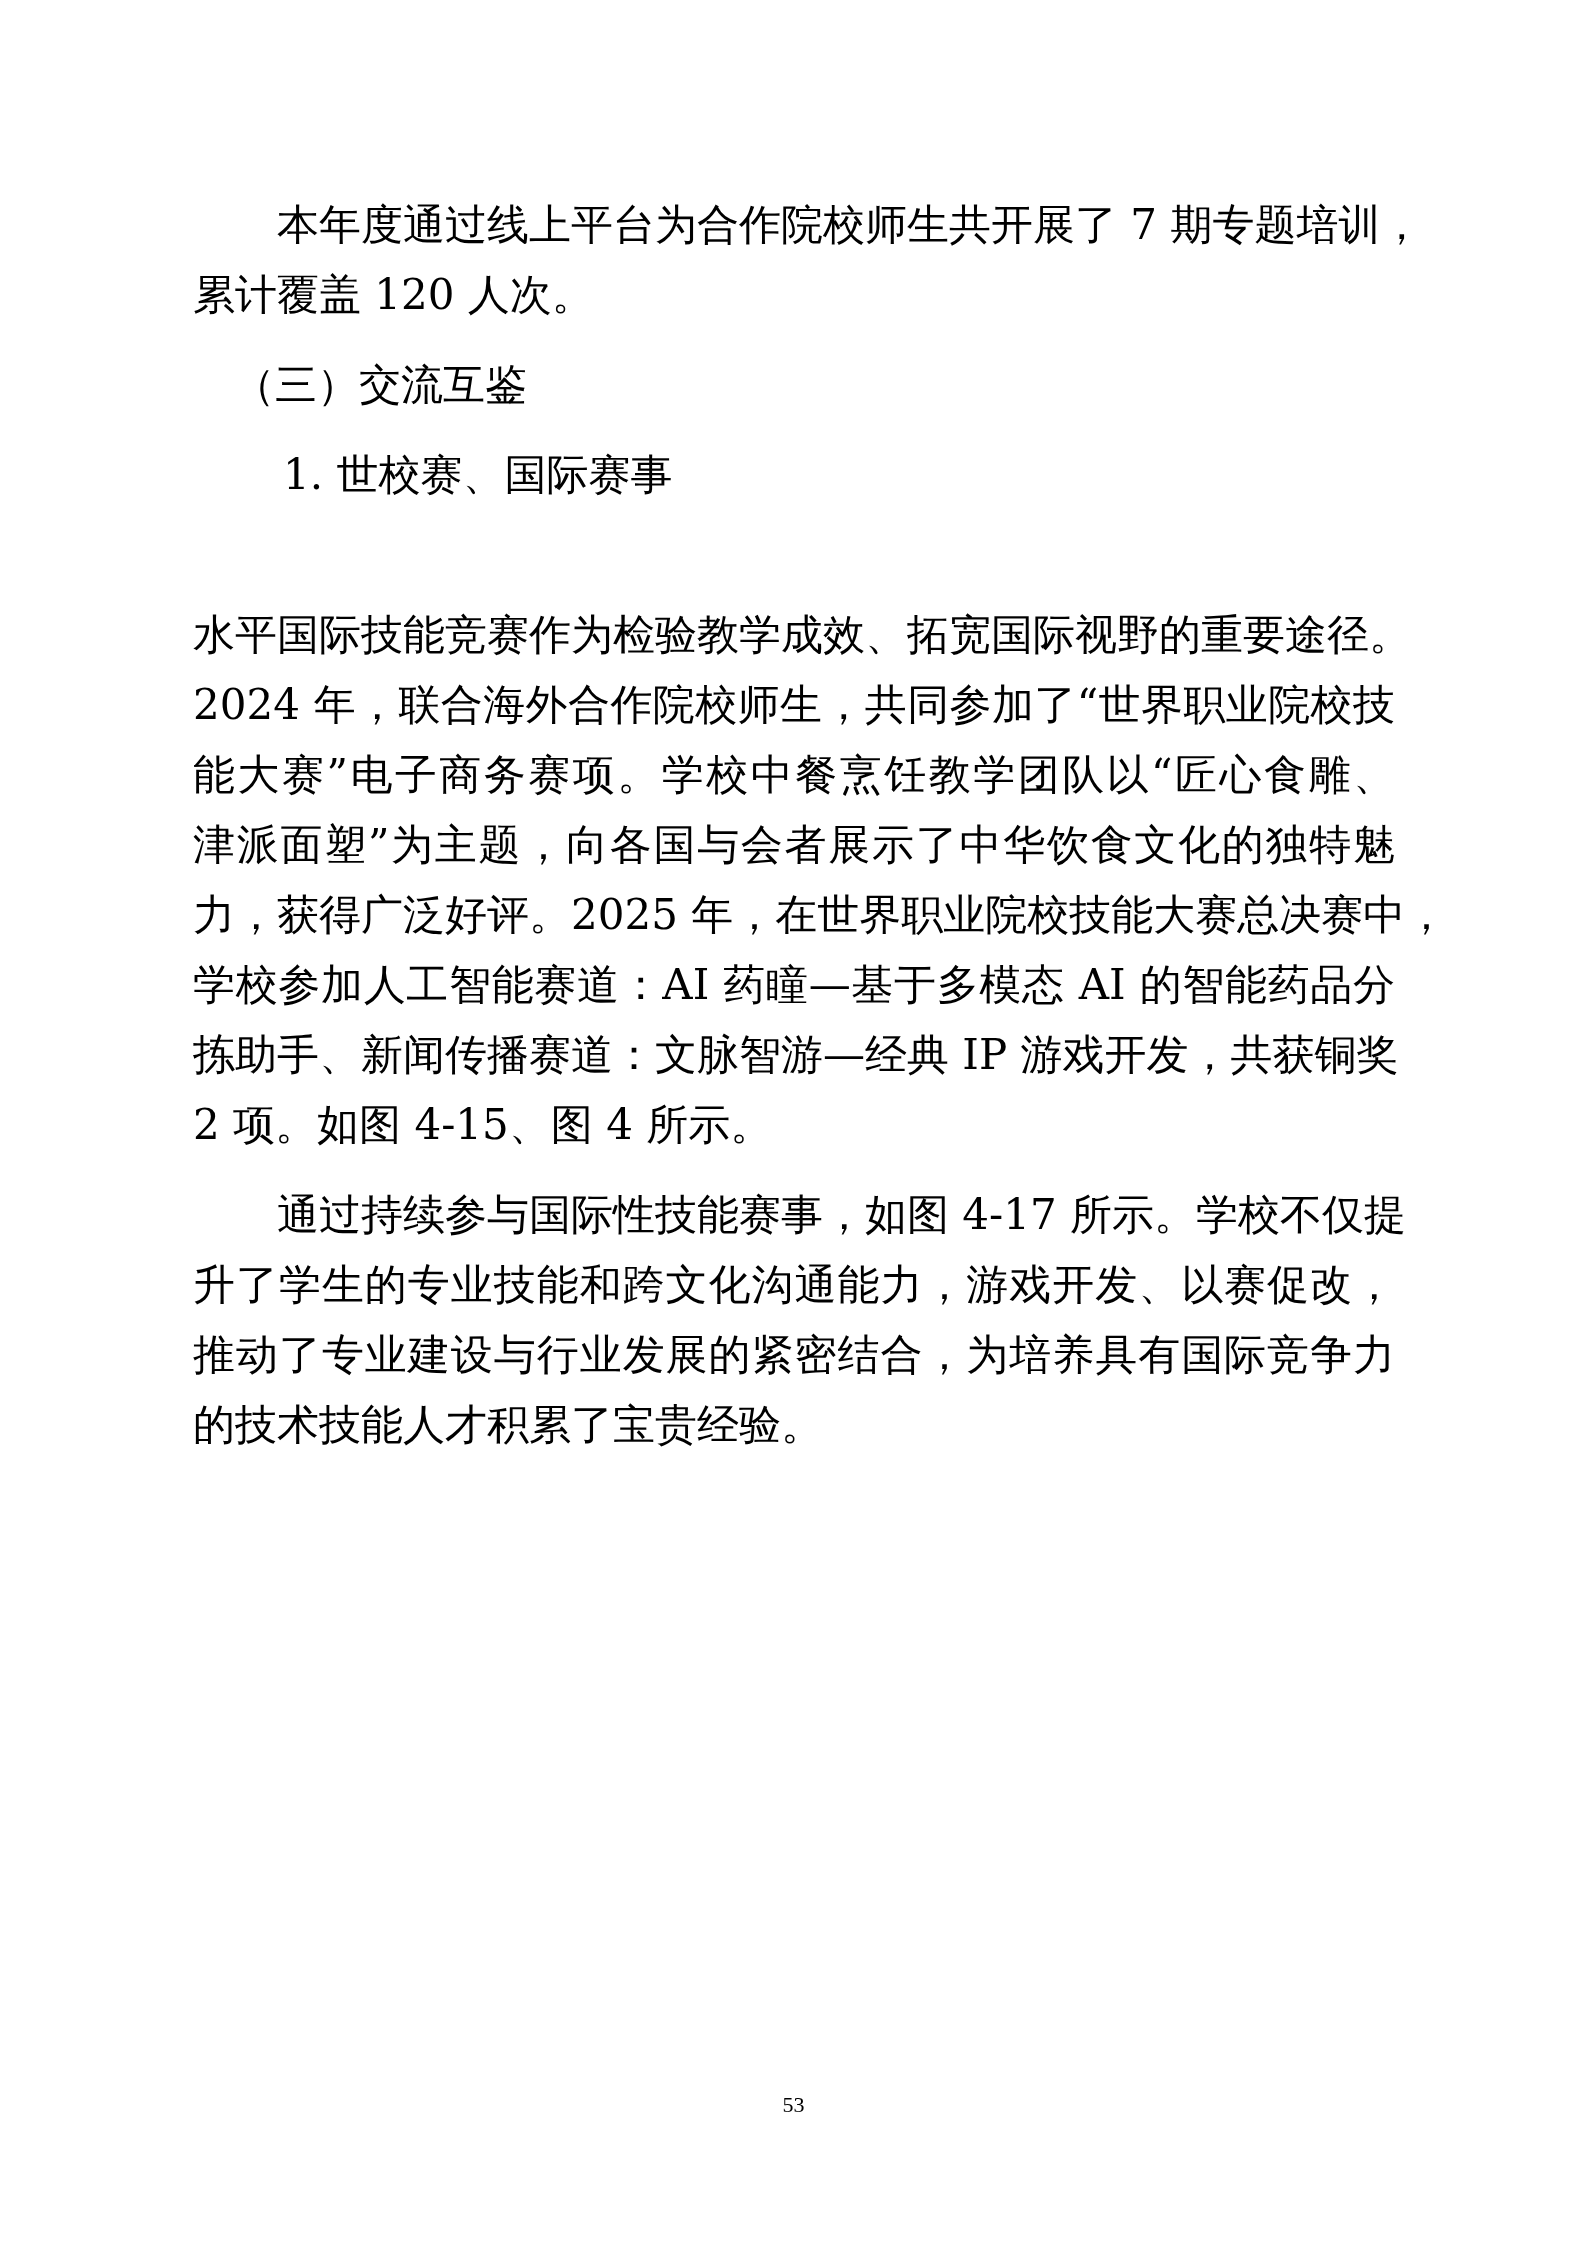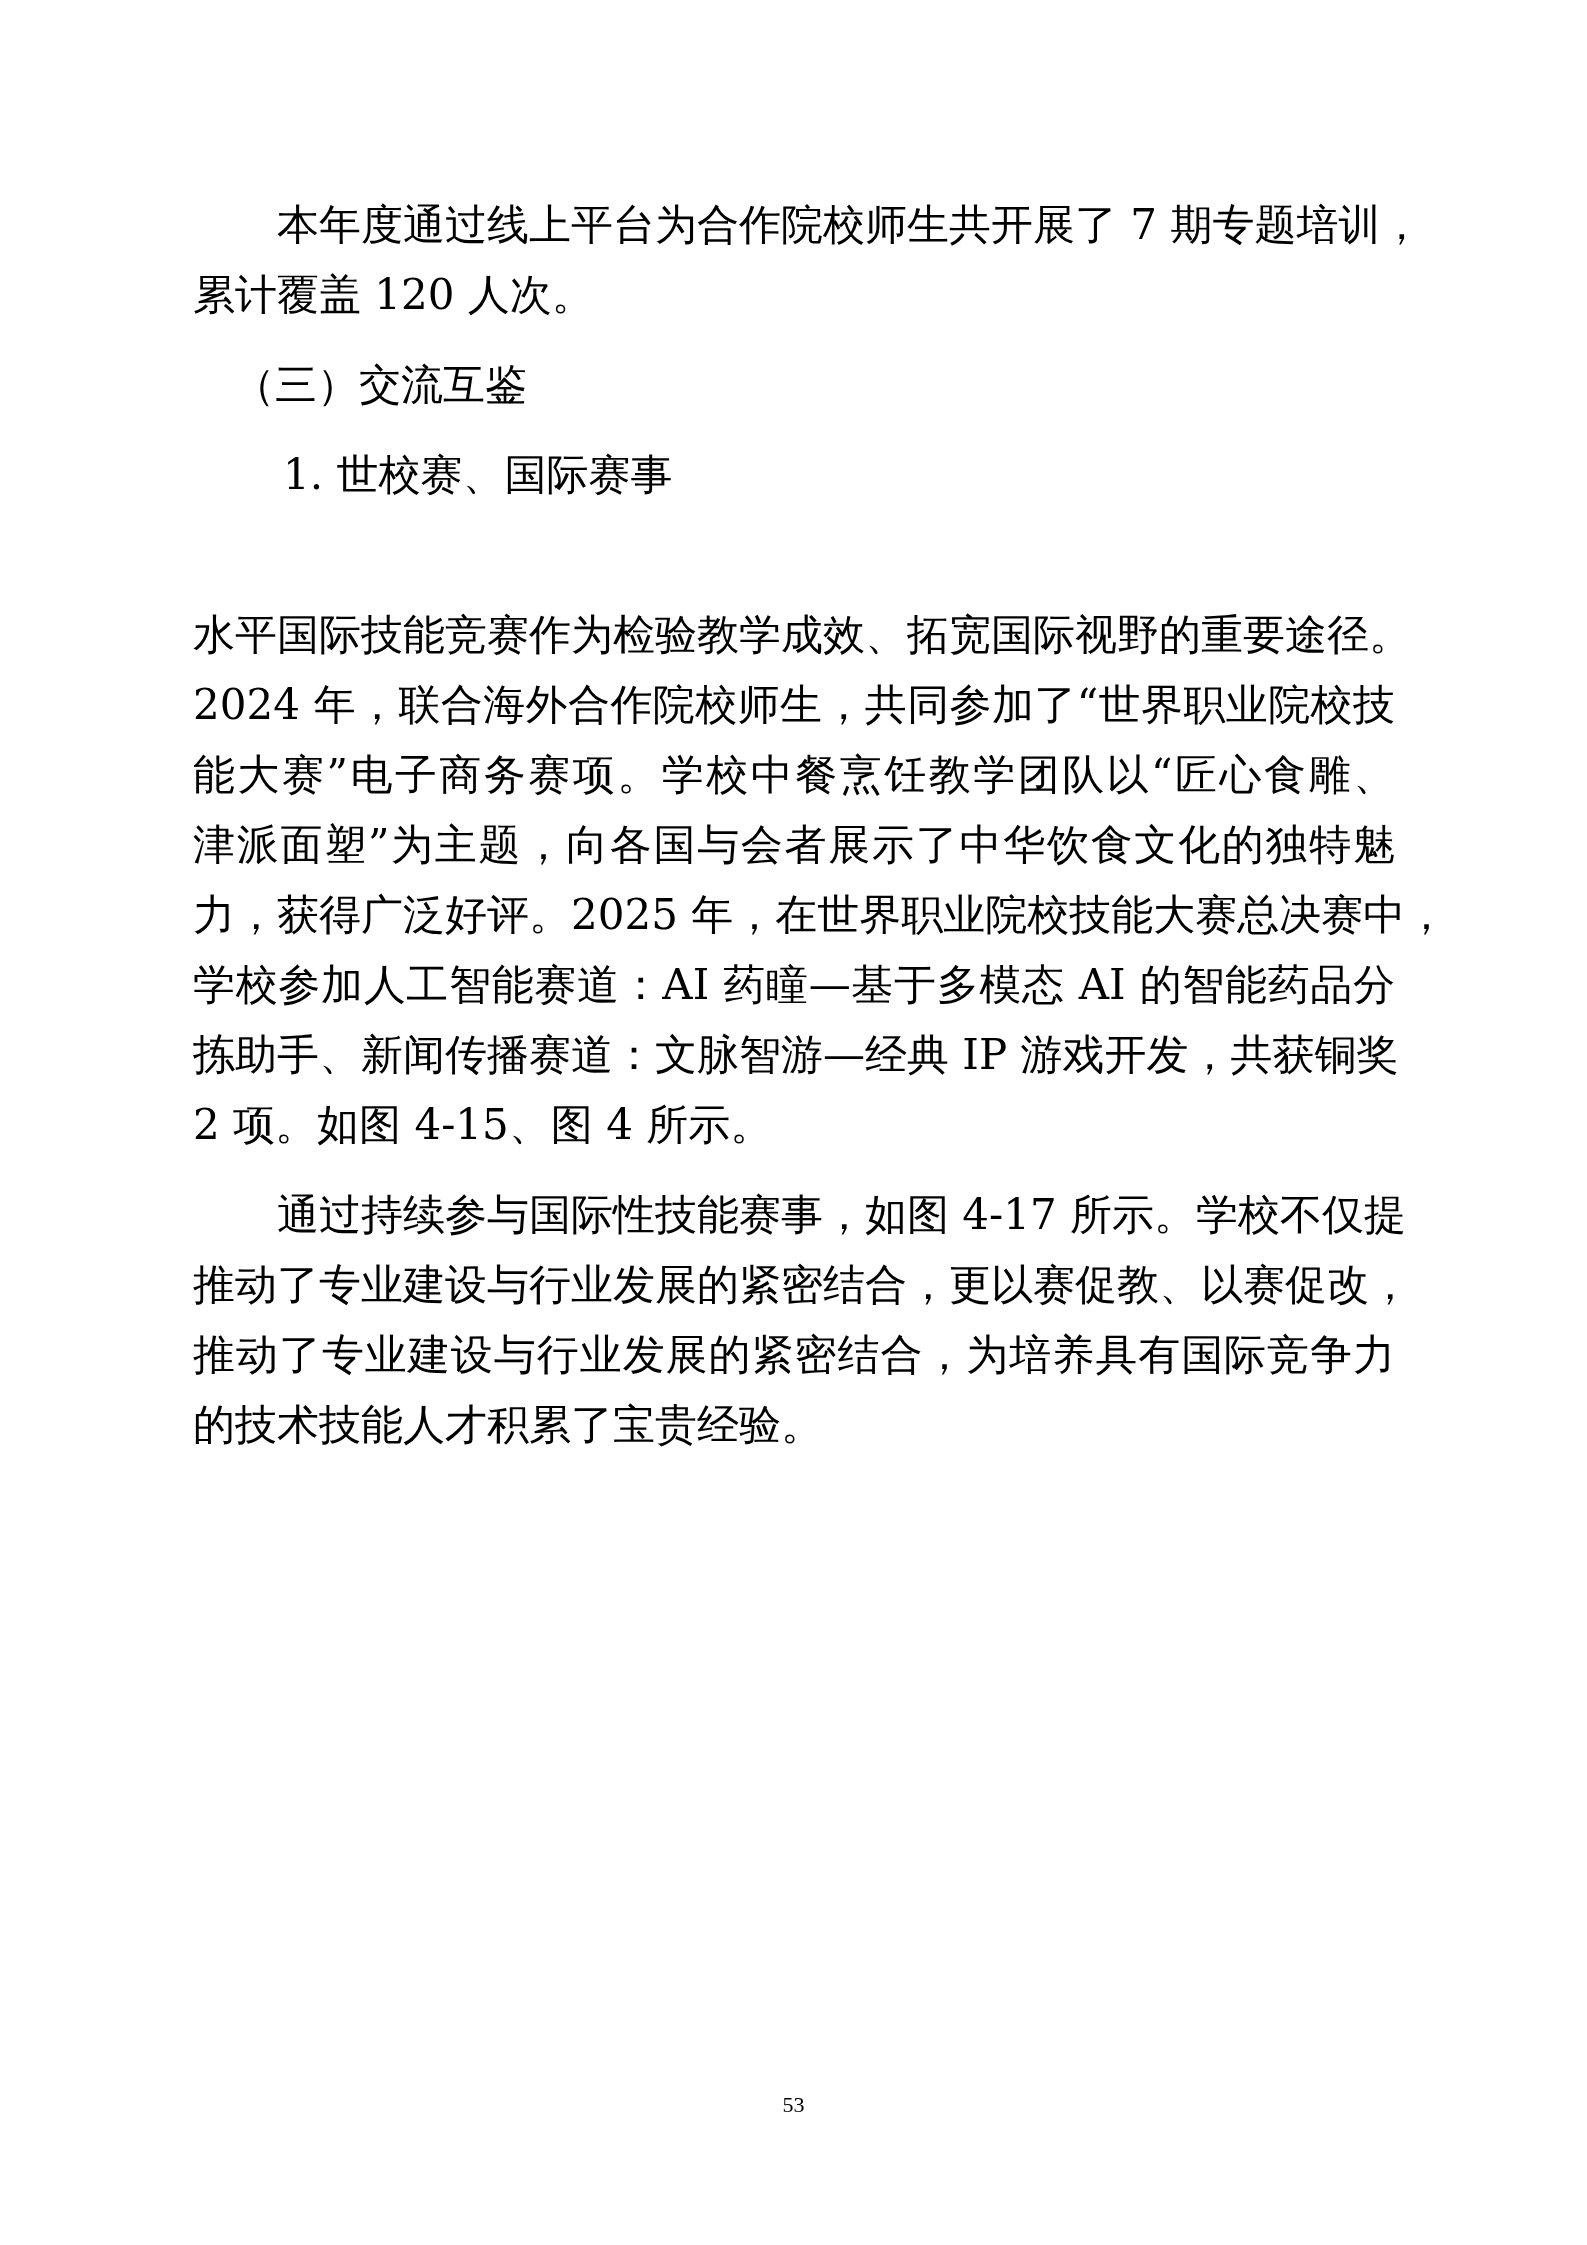--- a/index.html
+++ b/index.html
@@ -73,19 +73,19 @@
   <div class="line just" style="top:607px;">水平国际技能竞赛作为检验教学成效、拓宽国际视野的重要途径。</div>
   <div class="line just" style="top:677px;">2024 年，联合海外合作院校师生，共同参加了“世界职业院校技</div>
   <div class="line just" style="top:817px;">津派面塑”为主题，向各国与会者展示了中华饮食文化的独特魅</div>
   <div class="line just" style="top:747px;">能大赛”电子商务赛项。学校中餐烹饪教学团队以“匠心食雕、</div>
   <div class="line just" style="top:887px;">力，获得广泛好评。2025 年，在世界职业院校技能大赛总决赛中，</div>
   <div class="line just" style="top:957px;">学校参加人工智能赛道：AI 药瞳—基于多模态 AI 的智能药品分</div>
   <div class="line just" style="top:1027px;">拣助手、新闻传播赛道：文脉智游—经典 IP 游戏开发，共获铜奖</div>
   <div class="line" style="top:1097px;">2 项。如图 4-15、图 4 所示。</div>
 
   <div class="line just indent" style="top:1187px;">通过持续参与国际性技能赛事，如图 4-17 所示。学校不仅提</div>
-  <div class="line just" style="top:1257px;">推动了专业建设与行业发展的紧密结合，更以赛促教、以赛促改，</div>
+  <div class="line just" style="top:1257px;">升了学生的专业技能和跨文化沟通能力，游戏开发、以赛促改，</div>
   <div class="line just" style="top:1327px;">推动了专业建设与行业发展的紧密结合，为培养具有国际竞争力</div>
   <div class="line" style="top:1397px;">的技术技能人才积累了宝贵经验。</div>
 
   <div class="page-number">53</div>
 
 </div>
 
 </body></html>

